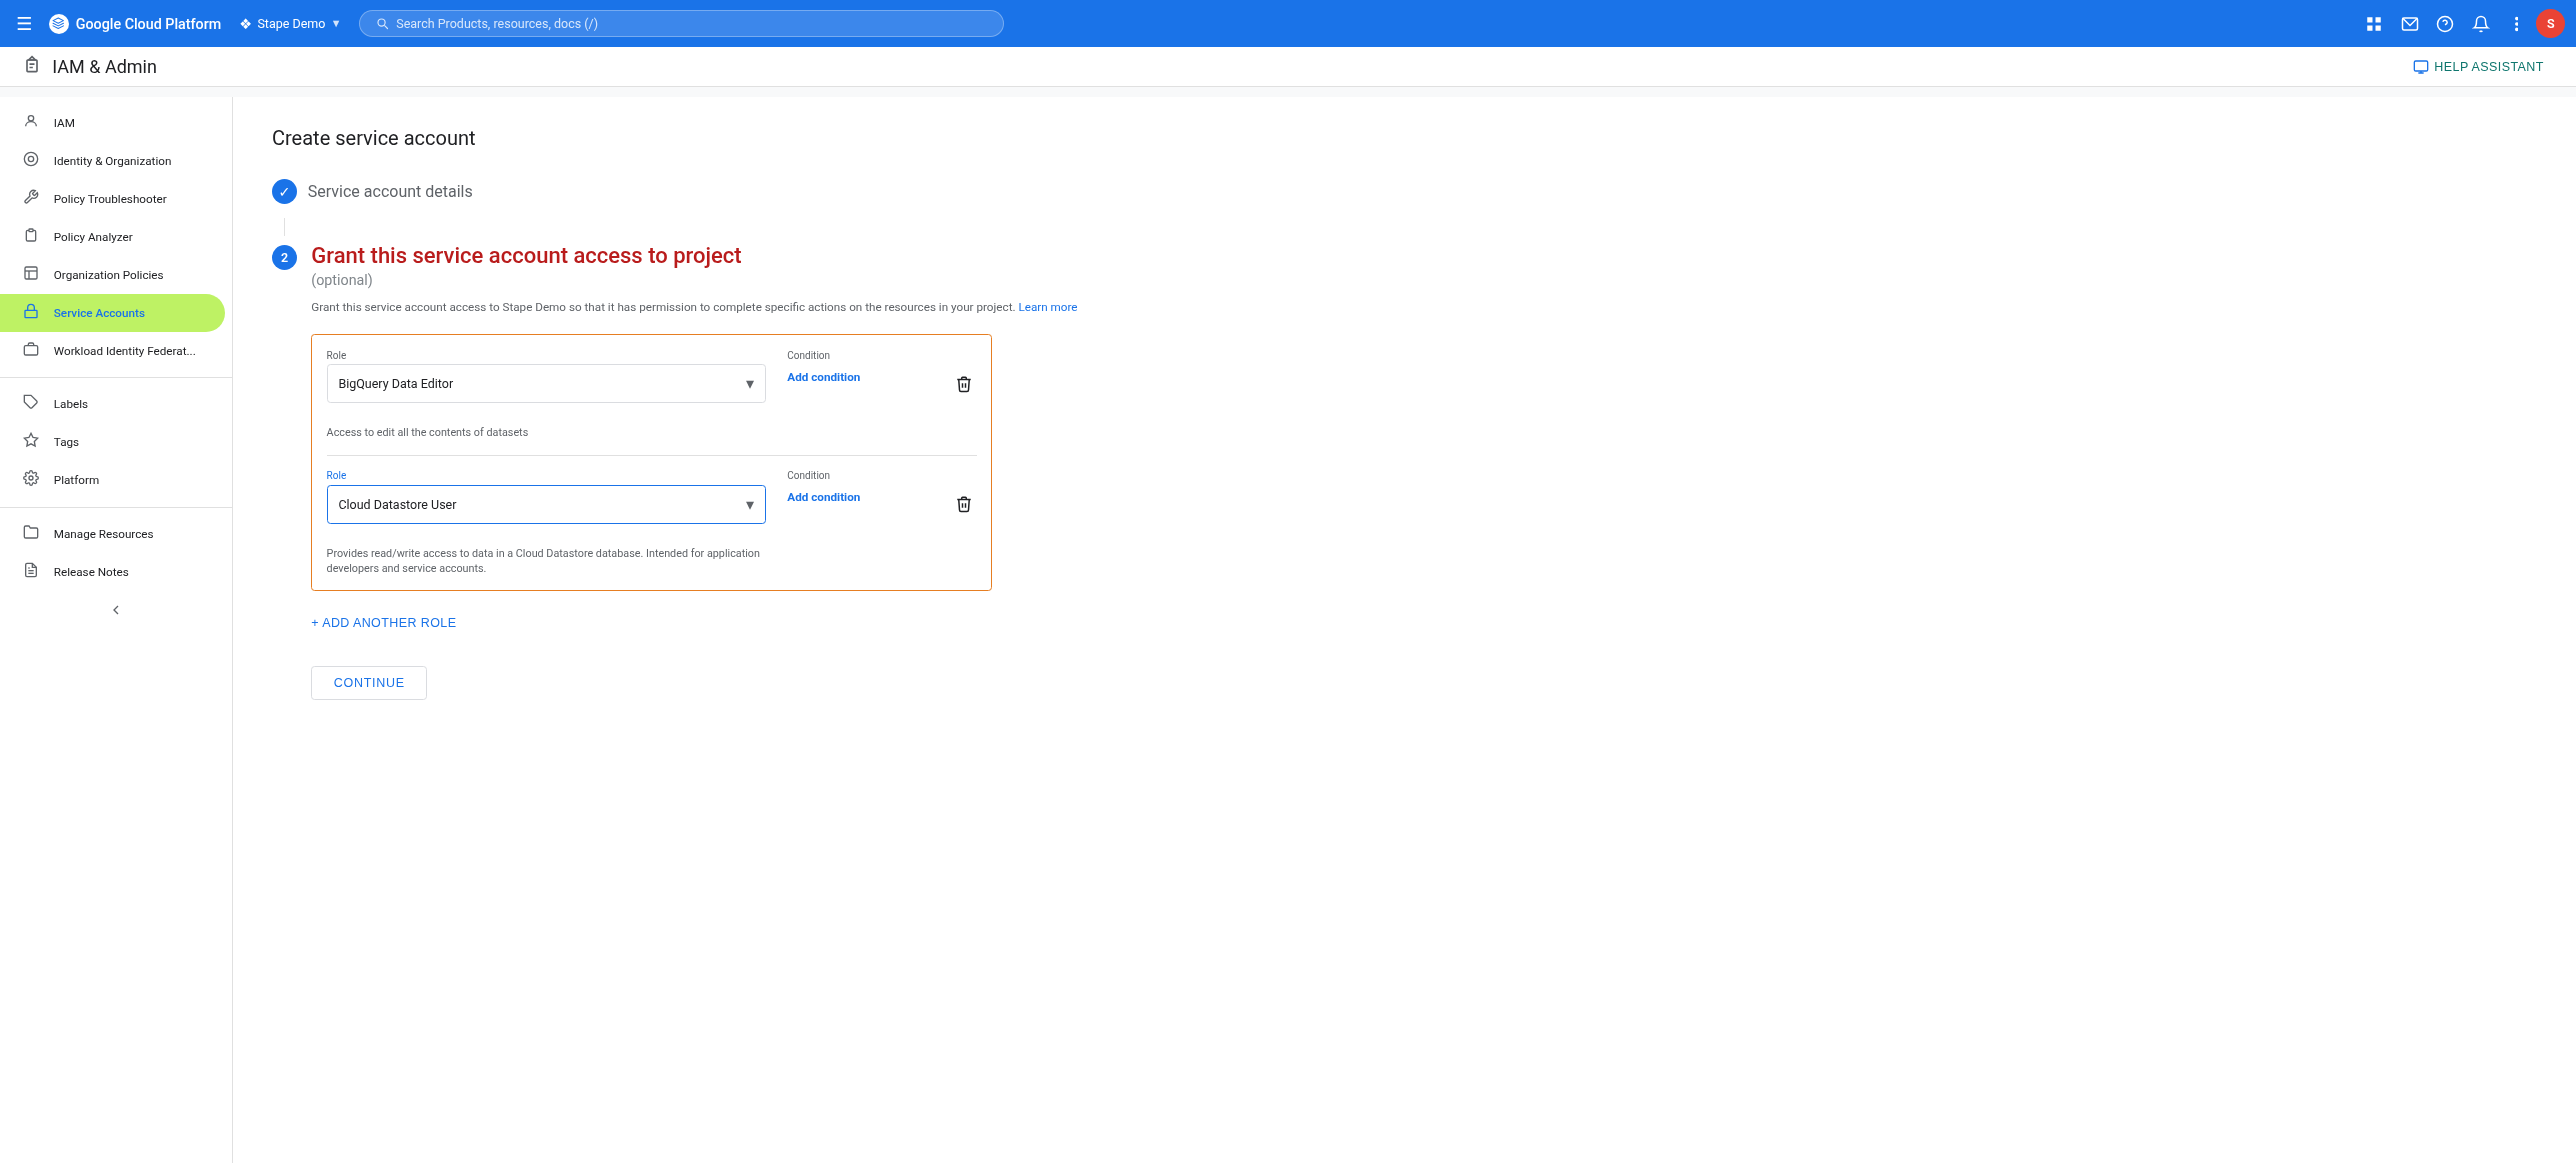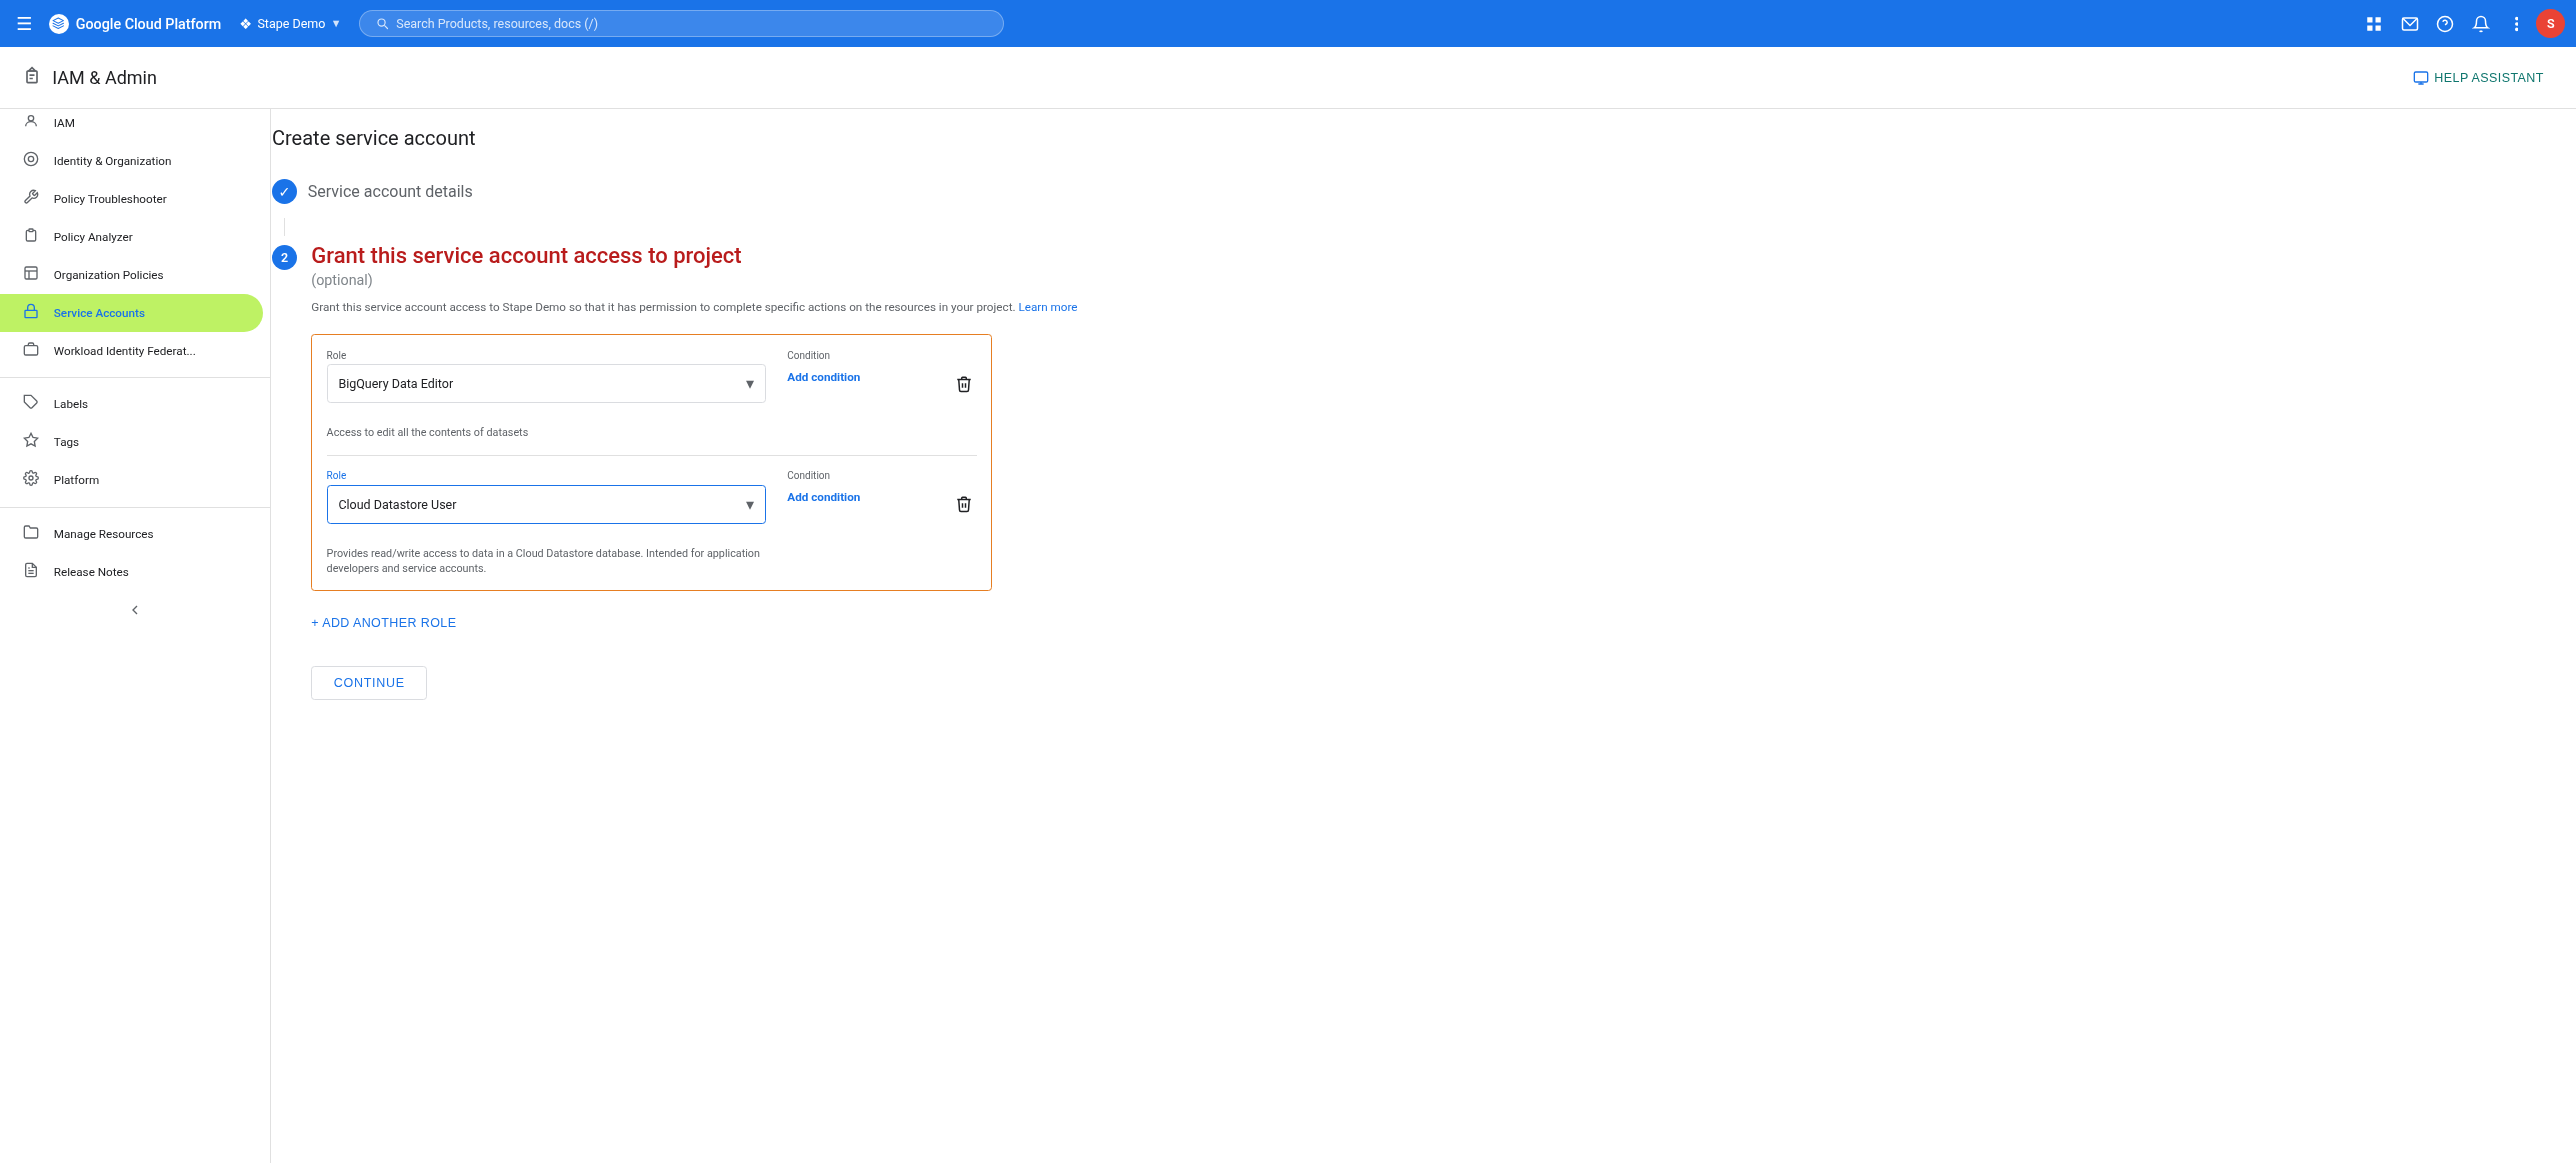--- a/index.html
+++ b/index.html
@@ -39,21 +39,21 @@
     .nav-spacer { flex: 1; }
     .nav-icons { display: flex; align-items: center; gap: 3.6px; }
     .nav-icon-btn { color: #fff; width: 32px; height: 32px; border-radius: 50%; display: flex; align-items: center; justify-content: center; cursor: pointer; font-size: 16px; }
     .nav-avatar { width: 29px; height: 29px; border-radius: 50%; background: #ea4335; color: #fff; font-weight: 600; font-size: 12.5px; display: flex; align-items: center; justify-content: center; cursor: pointer; }
 
     
     .secondary-header {
       position: fixed;
       top: 47px;
       left: 0; right: 0;
-      height: 62px;
+      height: 40px;
       background: #fff;
       border-bottom: 0.9px solid #e0e0e0;
       display: flex;
       align-items: center;
       padding: 0 21.5px;
       z-index: 90;
       gap: 10.8px;
     }
     .sec-header-icon { color: #5f6368; font-size: 18px; }
     .sec-header-title { font-size: 18px; color: #202124; font-weight: 400; flex: 1; }
@@ -74,21 +74,21 @@
 
     
     .layout {
       display: flex;
       margin-top: 97px;
       min-height: calc(100vh - 97px);
     }
 
     
     .sidebar {
-      width: 271px;
+      width: 233px;
       background: #fff;
       border-right: 0.9px solid #e0e0e0;
       position: fixed;
       top: 97px;
       bottom: 0;
       left: 0;
       overflow-y: auto;
       padding: 7.2px 0;
     }
     .sidebar-item {

